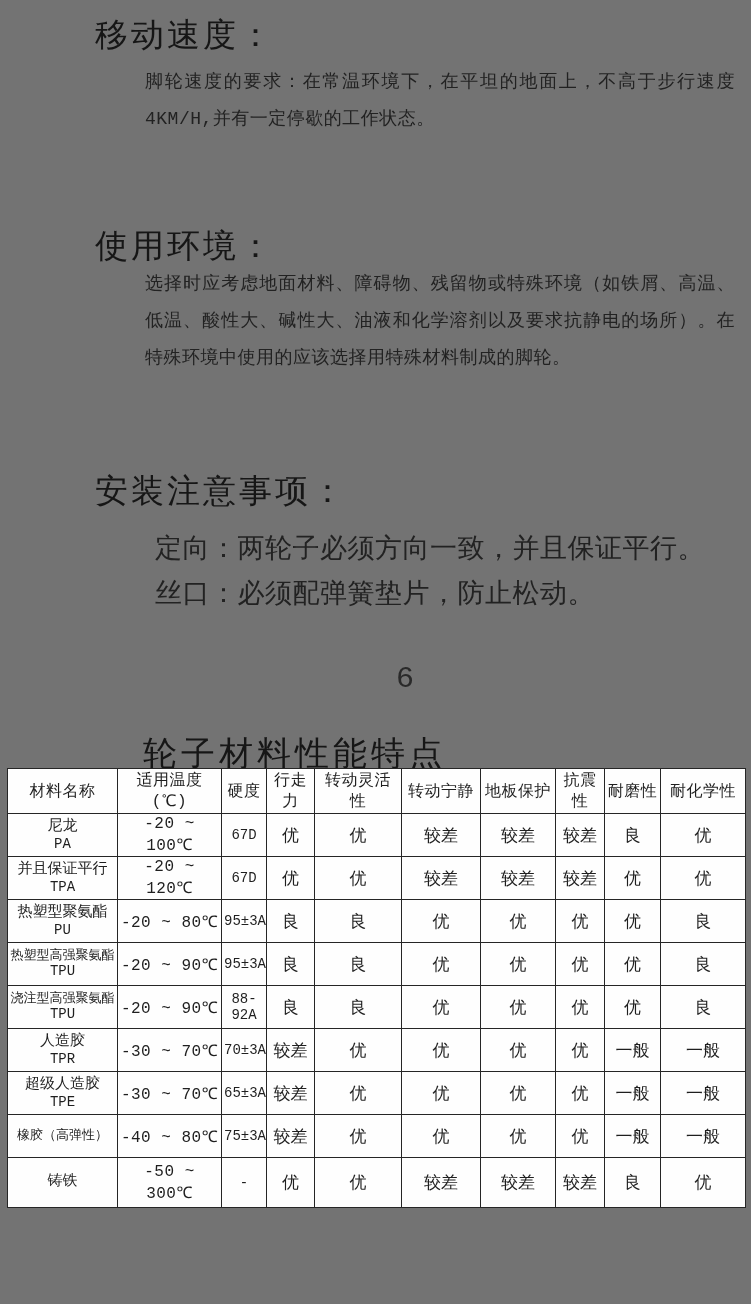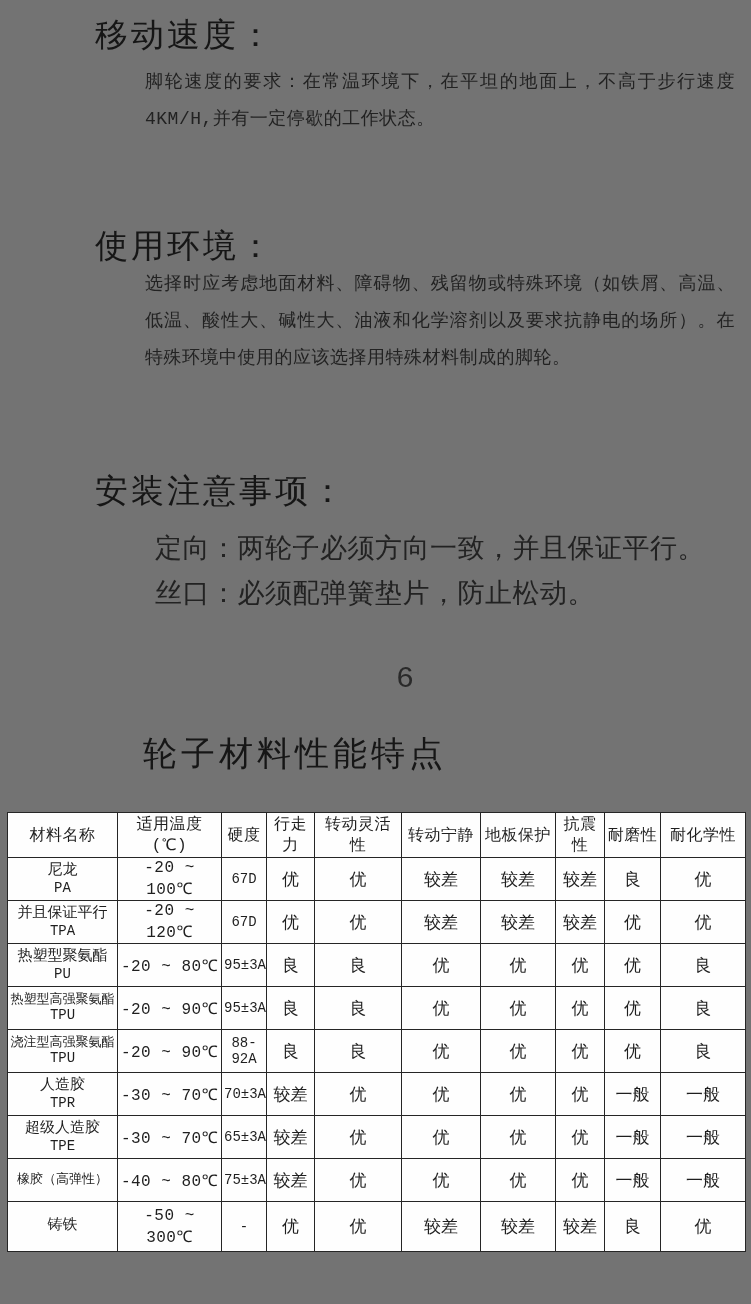--- a/index.html
+++ b/index.html
@@ -61,21 +61,21 @@
     font-size: 34px;
     letter-spacing: 4px;
     font-weight: 400;
     color: #161616;
     white-space: nowrap;
     margin-left: 48px;
   }
   table.perf-table {
     position: absolute;
     left: 7px;
-    top: 812px;
+    top: 768px;
     width: 738px;
     border-collapse: collapse;
     table-layout: fixed;
     background: #fefefe;
     padding-left: 12px;
   }
   .perf-table th, .perf-table td {
     border: 1.5px solid #262626;
     text-align: center;
     vertical-align: middle;

